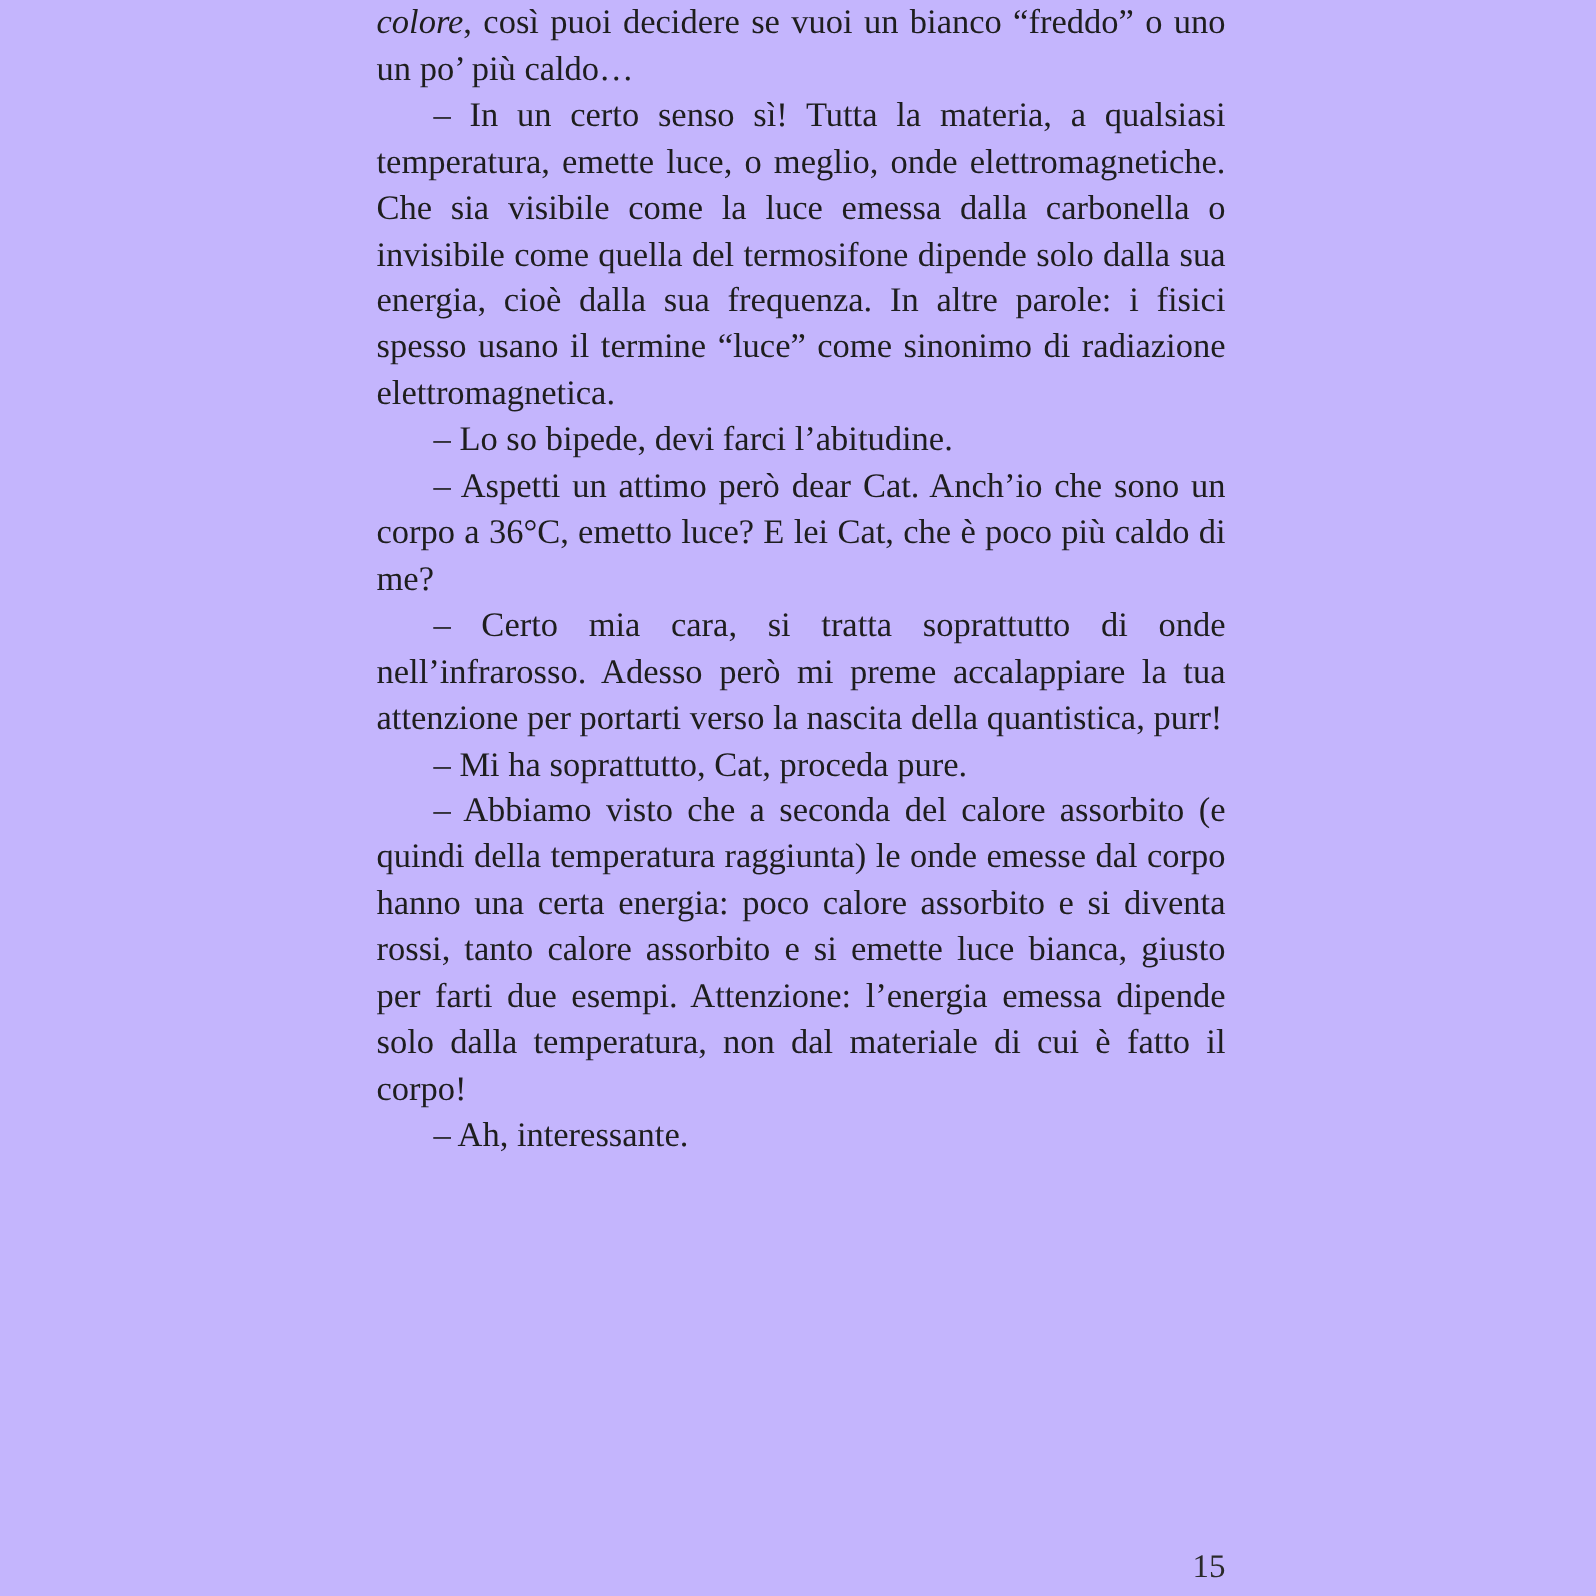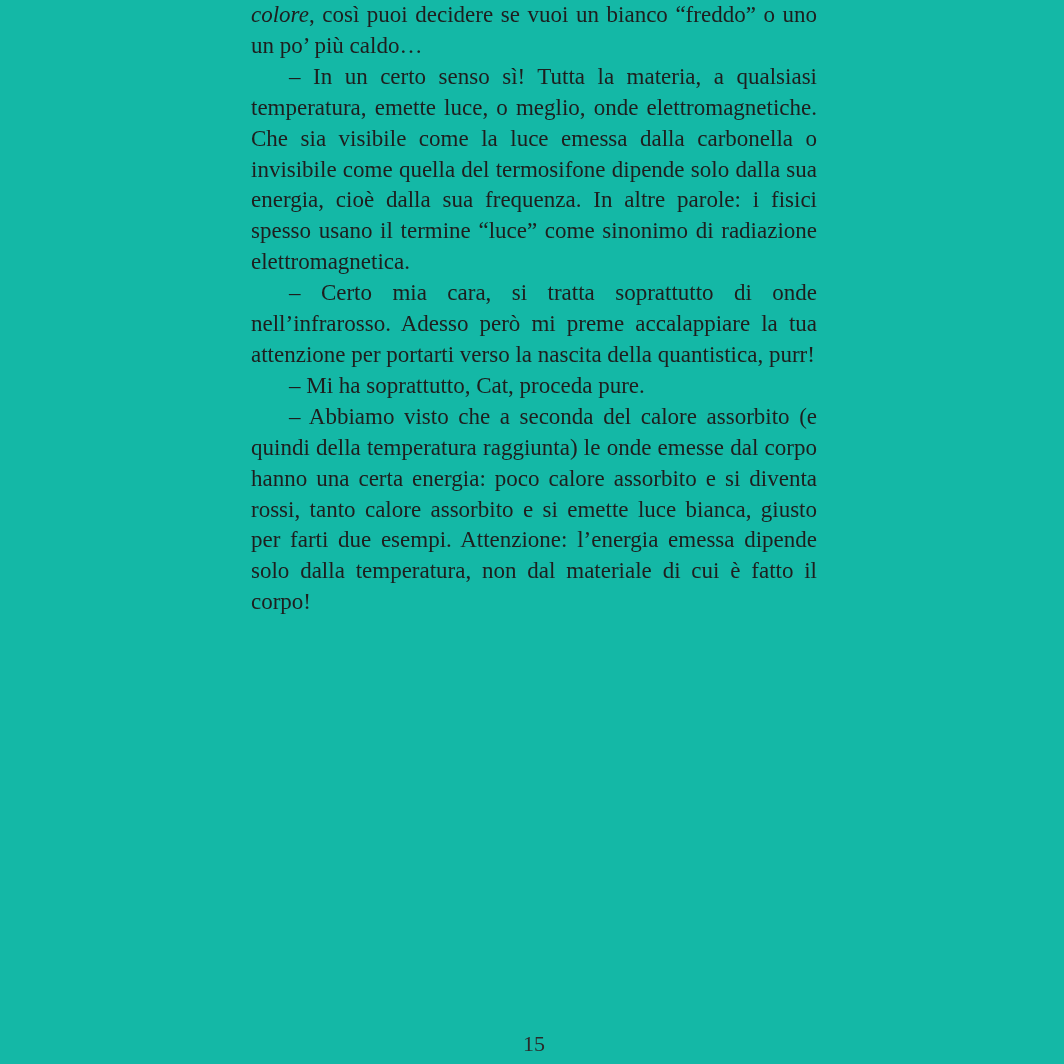--- a/index.html
+++ b/index.html
@@ -4,21 +4,21 @@
 <style>
   html, body {
     margin: 0;
     padding: 0;
     background: #ffffff;
   }
   .page {
     position: relative;
     width: 1064px;
     height: 1064px;
-    background: #14b8a6;
+    background: #c4b5fd;
     overflow: hidden;
     font-family: "Liberation Serif", "DejaVu Serif", serif;
     color: #1e1e1e;
   }
   .text-column {
     position: absolute;
     left: 251px;
     top: 0px;
     width: 566px;
     font-size: 23px;
@@ -36,31 +36,34 @@
     text-indent: 38px;
   }
   .text-column em {
     font-style: italic;
   }
   .page-number {
     position: absolute;
     left: 251px;
     top: 1031px;
     width: 566px;
-    text-align: center;
+    text-align: right;
     font-size: 22px;
     line-height: 26px;
     color: #2a2a2a;
   }
 </style>
 </head>
 <body>
 
 <div class="page">
   <div class="text-column" id="text-column">
       <p><em>colore</em><span>, così puoi decidere se vuoi un bianco “freddo” o uno un po’ più caldo…</span></p>
       <p class="indent"><span>– In un certo senso sì! Tutta la materia, a qualsiasi temperatura, emette luce, o meglio, onde elettromagnetiche. Che sia visibile come la luce emessa dalla carbonella o invisibile come quella del termosifone dipende solo dalla sua energia, cioè dalla sua frequenza. In altre parole: i fisici spesso usano il termine “luce” come sinonimo di radiazione elettromagnetica.</span></p>
+      <p class="indent"><span>– Lo so bipede, devi farci l’abitudine.</span></p>
+      <p class="indent"><span>– Aspetti un attimo però dear Cat. Anch’io che sono un corpo a 36°C, emetto luce? E lei Cat, che è poco più caldo di me?</span></p>
       <p class="indent"><span>– Certo mia cara, si tratta soprattutto di onde nell’infrarosso. Adesso però mi preme accalappiare la tua attenzione per portarti verso la nascita della quantistica, purr!</span></p>
       <p class="indent"><span>– Mi ha soprattutto, Cat, proceda pure.</span></p>
       <p class="indent"><span>– Abbiamo visto che a seconda del calore assorbito (e quindi della temperatura raggiunta) le onde emesse dal corpo hanno una certa energia: poco calore assorbito e si diventa rossi, tanto calore assorbito e si emette luce bianca, giusto per farti due esempi. Attenzione: l’energia emessa dipende solo dalla temperatura, non dal materiale di cui è fatto il corpo!</span></p>
+      <p class="indent"><span>– Ah, interessante.</span></p>
     </div>
   <div class="page-number">15</div>
 </div>
 
 </body></html>

